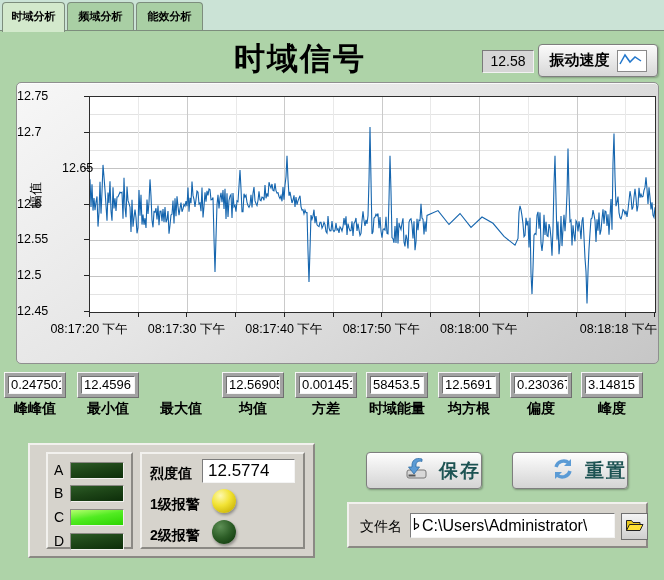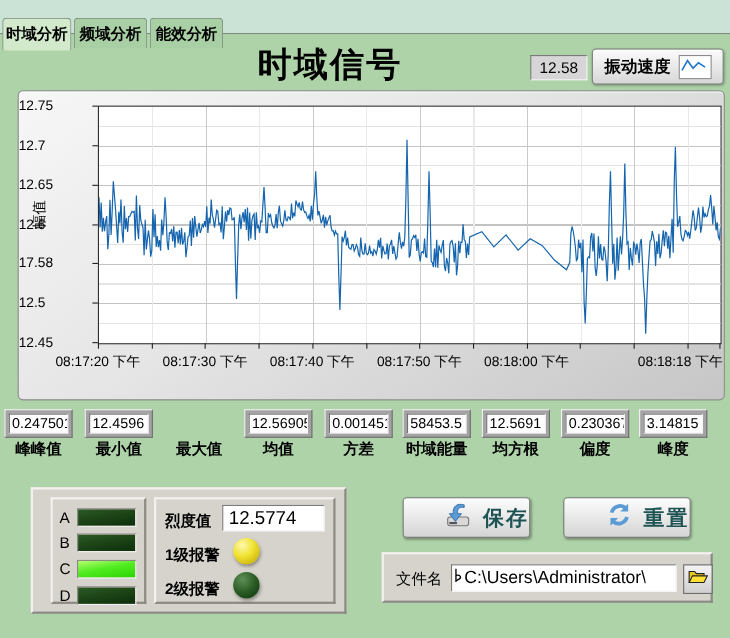--- a/index.html
+++ b/index.html
@@ -3,22 +3,22 @@
 <meta charset="utf-8">
 <style>
   html,body{margin:0;padding:0;}
   #screen{
     position:relative;width:664px;height:580px;overflow:hidden;
     font-family:"Liberation Sans","DejaVu Sans",sans-serif;
     background:#aed3a8;
   }
   
   #tabstrip{position:absolute;left:0;top:0;width:664px;height:30px;background:#cbe3d6;border-bottom:1px solid #7d8d7d;}
-  .tab{position:absolute;top:16px;height:27px;line-height:27px;text-align:center;
-       font-size:14px;font-weight:600;color:#000;
+  .tab{position:absolute;top:2px;height:27px;line-height:27px;text-align:center;
+       font-size:11px;font-weight:600;color:#000;
        border:1px solid #7d8d7d;border-bottom:none;border-radius:4px 4px 0 0;
        background:#a9cfa4;cursor:default;}
   .tab.active{background:#d3e9cc;height:29px;z-index:2;}
   #tab-0{left:2px;width:61px;}
   #tab-1{left:67px;width:65px;}
   #tab-2{left:136px;width:65px;}
   
   #page-title{position:absolute;left:160px;top:38px;width:280px;height:38px;text-align:center;
       font-size:31px;font-weight:600;color:#000;letter-spacing:2px;}
   #readout{position:absolute;left:482px;top:50px;width:50px;height:21px;background:#d6d6d6;
@@ -139,25 +139,25 @@
           <line y1="0" y2="215" x1="487.1" x2="487.1" stroke="#cacaca" stroke-width="1"></line>
           <line y1="0" y2="215" x1="535.8" x2="535.8" stroke="#e9e9e9" stroke-width="1"></line>
           <polyline fill="none" stroke="#1565ae" stroke-width="1.1" shape-rendering="auto" points="0.0,82.3 1.0,109.9 2.0,87.2 3.0,113.6 4.0,101.1 5.0,113.2 6.0,105.0 7.0,99.4 8.0,129.6 9.0,115.8 10.0,84.7 11.0,116.6 12.0,94.8 13.0,67.9 14.0,80.0 15.0,93.0 16.0,108.4 17.0,123.8 18.0,95.5 19.0,106.2 20.0,84.3 21.0,113.9 22.0,123.7 23.0,90.2 24.0,111.4 25.0,101.3 26.0,113.9 27.0,99.9 28.0,99.8 29.0,97.4 30.0,95.2 31.0,95.9 32.0,95.2 33.0,121.7 34.0,80.8 35.0,110.3 36.0,120.2 37.0,89.5 38.0,103.4 39.0,106.7 40.0,110.0 41.0,135.0 42.0,102.7 43.0,129.7 44.0,120.4 45.0,112.5 46.0,120.6 47.0,136.3 48.0,130.7 49.0,93.1 50.0,118.7 51.0,97.8 52.0,127.6 53.0,117.6 54.0,127.8 55.0,121.2 56.0,130.9 57.0,102.5 58.0,116.9 59.0,105.3 60.0,82.4 61.0,99.1 62.0,123.3 63.0,130.3 64.0,114.6 65.0,115.1 66.0,111.2 67.0,122.5 68.0,108.6 69.0,128.2 70.0,114.2 71.0,114.1 72.0,124.2 73.0,112.1 74.0,125.2 75.0,110.1 76.0,125.2 77.0,122.5 78.0,114.1 79.0,136.8 80.0,128.2 81.0,118.0 82.0,117.3 83.0,103.5 84.0,126.6 85.0,101.2 86.0,119.1 87.0,99.4 88.0,109.4 89.0,118.2 90.0,111.5 91.0,105.5 92.0,114.8 93.0,111.8 94.0,107.3 95.0,109.2 96.0,104.1 97.0,109.2 98.0,90.5 99.0,114.8 100.0,100.9 101.0,106.2 102.0,84.5 103.0,98.4 104.0,102.4 105.0,110.0 106.0,102.5 107.0,94.1 108.0,95.2 109.0,106.9 110.0,105.9 111.0,114.3 112.0,90.5 113.0,120.5 114.0,109.3 115.0,95.2 116.0,104.6 117.0,93.9 118.0,98.5 119.0,92.0 120.0,92.6 121.0,102.8 122.0,102.6 123.0,100.6 124.0,141.4 125.0,174.9 126.0,140.3 127.0,107.5 128.0,97.9 129.0,111.4 130.0,101.0 131.0,95.9 132.0,105.1 133.0,93.1 134.0,112.0 135.0,91.7 136.0,121.9 137.0,96.2 138.0,120.0 139.0,103.5 140.0,99.2 141.0,97.6 142.0,121.1 143.0,96.0 144.0,109.8 145.0,108.3 146.0,114.7 147.0,103.9 148.0,104.7 149.0,89.0 150.0,73.1 151.0,91.8 152.0,114.6 153.0,114.6 154.0,96.7 155.0,100.1 156.0,98.3 157.0,105.3 158.0,108.5 159.0,110.2 160.0,107.9 161.0,97.7 162.0,110.4 163.0,96.4 164.0,90.0 165.0,103.9 166.0,106.5 167.0,108.6 168.0,103.5 169.0,94.2 170.0,102.9 171.0,103.7 172.0,100.1 173.0,100.6 174.0,103.2 175.0,88.1 176.0,101.3 177.0,96.3 178.0,99.7 179.0,85.2 180.0,88.6 181.0,91.0 182.0,87.0 183.0,93.3 184.0,93.9 185.0,86.3 186.0,93.7 187.0,96.1 188.0,95.8 189.0,99.5 190.0,101.5 191.0,98.6 192.0,104.3 193.0,90.0 194.0,102.7 195.0,88.2 196.0,79.8 197.0,58.8 198.0,82.6 199.0,98.8 200.0,94.9 201.0,100.4 202.0,106.0 203.0,103.0 204.0,98.3 205.0,110.0 206.0,100.1 207.0,107.7 208.0,103.8 209.0,101.1 210.0,98.7 211.0,109.6 212.0,113.1 213.0,112.8 214.0,116.8 215.0,113.1 216.0,115.6 217.0,115.6 218.0,153.9 219.0,184.9 220.0,152.5 221.0,118.1 222.0,122.2 223.0,119.1 224.0,112.7 225.0,126.2 226.0,119.0 227.0,127.8 228.0,128.9 229.0,129.6 230.0,125.3 231.0,125.3 232.0,131.2 233.0,129.0 234.0,125.4 235.0,127.6 236.0,134.5 237.0,136.0 238.0,119.0 239.0,130.8 240.0,133.9 241.0,133.8 242.0,124.1 243.0,133.0 244.0,134.5 245.0,133.2 246.0,126.2 247.0,133.0 248.0,131.8 249.0,135.8 250.0,129.8 251.0,131.2 252.0,134.0 253.0,130.0 254.0,121.1 255.0,128.2 256.0,119.2 257.0,138.0 258.0,126.5 259.0,130.9 260.0,133.9 261.0,133.6 262.0,124.3 263.0,138.9 264.0,126.5 265.0,124.8 266.0,121.0 267.0,133.9 268.0,126.7 269.0,132.8 270.0,138.5 271.0,136.4 272.0,123.9 273.0,114.2 274.0,123.4 275.0,129.0 276.0,122.8 277.0,126.9 278.0,118.7 279.0,83.1 280.0,30.1 281.0,83.3 282.0,137.1 283.0,134.9 284.0,121.1 285.0,120.2 286.0,117.2 287.0,118.8 288.0,116.5 289.0,131.2 290.0,120.1 291.0,134.0 292.0,140.6 293.0,132.7 294.0,131.8 295.0,133.0 296.0,119.8 297.0,136.4 298.0,136.9 299.0,102.3 300.0,58.8 301.0,94.6 302.0,140.6 303.0,141.7 304.0,145.8 305.0,129.0 306.0,146.0 307.0,121.0 308.0,146.5 309.0,126.0 310.0,129.8 311.0,132.5 312.0,126.0 313.0,121.3 314.0,144.9 315.0,149.4 316.0,137.7 317.0,142.0 318.0,151.5 319.0,125.1 320.0,122.5 321.0,121.7 322.0,127.6 323.0,141.5 324.0,124.2 325.0,153.3 326.0,144.6 327.0,121.8 328.0,133.2 329.0,123.0 330.0,123.4 331.0,106.8 332.0,121.0 333.0,122.3 334.0,137.5 335.0,124.5 336.0,134.7 337.0,118.4 348.0,113.6 359.0,127.5 370.0,116.5 381.0,130.4 392.0,120.0 403.0,126.3 414.0,139.4 425.0,148.2 428.0,141.4 429.0,115.2 430.0,108.9 431.0,112.6 432.0,118.9 433.0,126.9 434.0,139.7 435.0,138.2 436.0,120.9 437.0,128.5 438.0,123.8 439.0,150.4 440.0,120.7 441.0,176.8 442.0,197.1 443.0,170.9 444.0,138.1 445.0,136.5 446.0,137.3 447.0,118.3 448.0,114.8 449.0,131.7 450.0,115.4 451.0,145.9 452.0,153.9 453.0,144.3 454.0,117.8 455.0,137.9 456.0,124.8 457.0,138.7 458.0,139.4 459.0,127.1 460.0,130.9 461.0,141.1 462.0,158.7 463.0,131.2 464.0,86.9 465.0,58.8 466.0,102.3 467.0,142.7 468.0,124.6 469.0,157.2 470.0,146.0 471.0,118.9 472.0,149.1 473.0,131.8 474.0,117.8 475.0,134.3 476.0,119.8 477.0,97.3 478.0,51.6 479.0,95.8 480.0,124.5 481.0,123.1 482.0,148.5 483.0,128.4 484.0,137.6 485.0,144.3 486.0,123.7 487.0,125.6 488.0,134.5 489.0,124.4 490.0,131.0 491.0,142.1 492.0,124.1 493.0,120.2 494.0,140.5 495.0,161.2 496.0,174.6 497.0,206.4 498.0,175.0 499.0,151.7 500.0,136.3 501.0,122.0 502.0,121.0 503.0,113.0 504.0,117.8 505.0,123.4 506.0,144.9 507.0,122.3 508.0,133.8 509.0,115.6 510.0,137.7 511.0,133.2 512.0,122.0 513.0,112.4 514.0,126.8 515.0,114.1 516.0,114.8 517.0,129.0 518.0,117.4 519.0,137.7 520.0,119.1 521.0,102.0 522.0,132.7 523.0,65.9 524.0,36.6 525.0,79.9 526.0,109.2 527.0,105.2 528.0,99.5 529.0,115.6 530.0,120.7 531.0,121.8 532.0,118.2 533.0,112.6 534.0,113.6 535.0,117.1 536.0,113.8 537.0,120.0 538.0,112.8 539.0,103.7 540.0,94.2 541.0,100.0 542.0,112.6 543.0,110.2 544.0,100.4 545.0,91.8 546.0,100.7 547.0,114.5 548.0,108.4 549.0,90.8 550.0,100.7 551.0,97.2 552.0,99.9 553.0,99.3 554.0,93.4 555.0,90.4 556.0,80.3 557.0,92.0 558.0,107.0 559.0,90.4 560.0,100.3 561.0,112.5 562.0,105.2 563.0,118.1 564.0,120.4 565.0,110.3"></polyline>
         </svg>
     </div>
     <div id="y-axis">
         <div class="ytick-label" style="top: 6px;">12.75</div>
         <div class="ytick-mark" style="top: 13px;"></div>
         <div class="ytick-label" style="top: 41.8333px;">12.7</div>
         <div class="ytick-mark" style="top: 48.8333px;"></div>
-        <div class="ytick-label" style="top: 77.6667px;">12.65</div>
+        <div class="ytick-label" style="top: 77.6667px; padding-left: 45px;">12.65</div>
         <div class="ytick-mark" style="top: 84.6667px;"></div>
         <div class="ytick-label" style="top: 113.5px;">12.6</div>
         <div class="ytick-mark" style="top: 120.5px;"></div>
-        <div class="ytick-label" style="top: 149.333px;">17.58</div>
+        <div class="ytick-label" style="top: 149.333px;">12.55</div>
         <div class="ytick-mark" style="top: 156.333px;"></div>
         <div class="ytick-label" style="top: 185.167px;">12.5</div>
         <div class="ytick-mark" style="top: 192.167px;"></div>
         <div class="ytick-label" style="top: 221px;">12.45</div>
         <div class="ytick-mark" style="top: 228px;"></div>
       </div>
     <div id="x-axis">
         <div class="xtick-mark" style="left: 72px;"></div>
         <div class="xtick-mark" style="left: 120.707px;"></div>
         <div class="xtick-mark" style="left: 169.414px;"></div>

